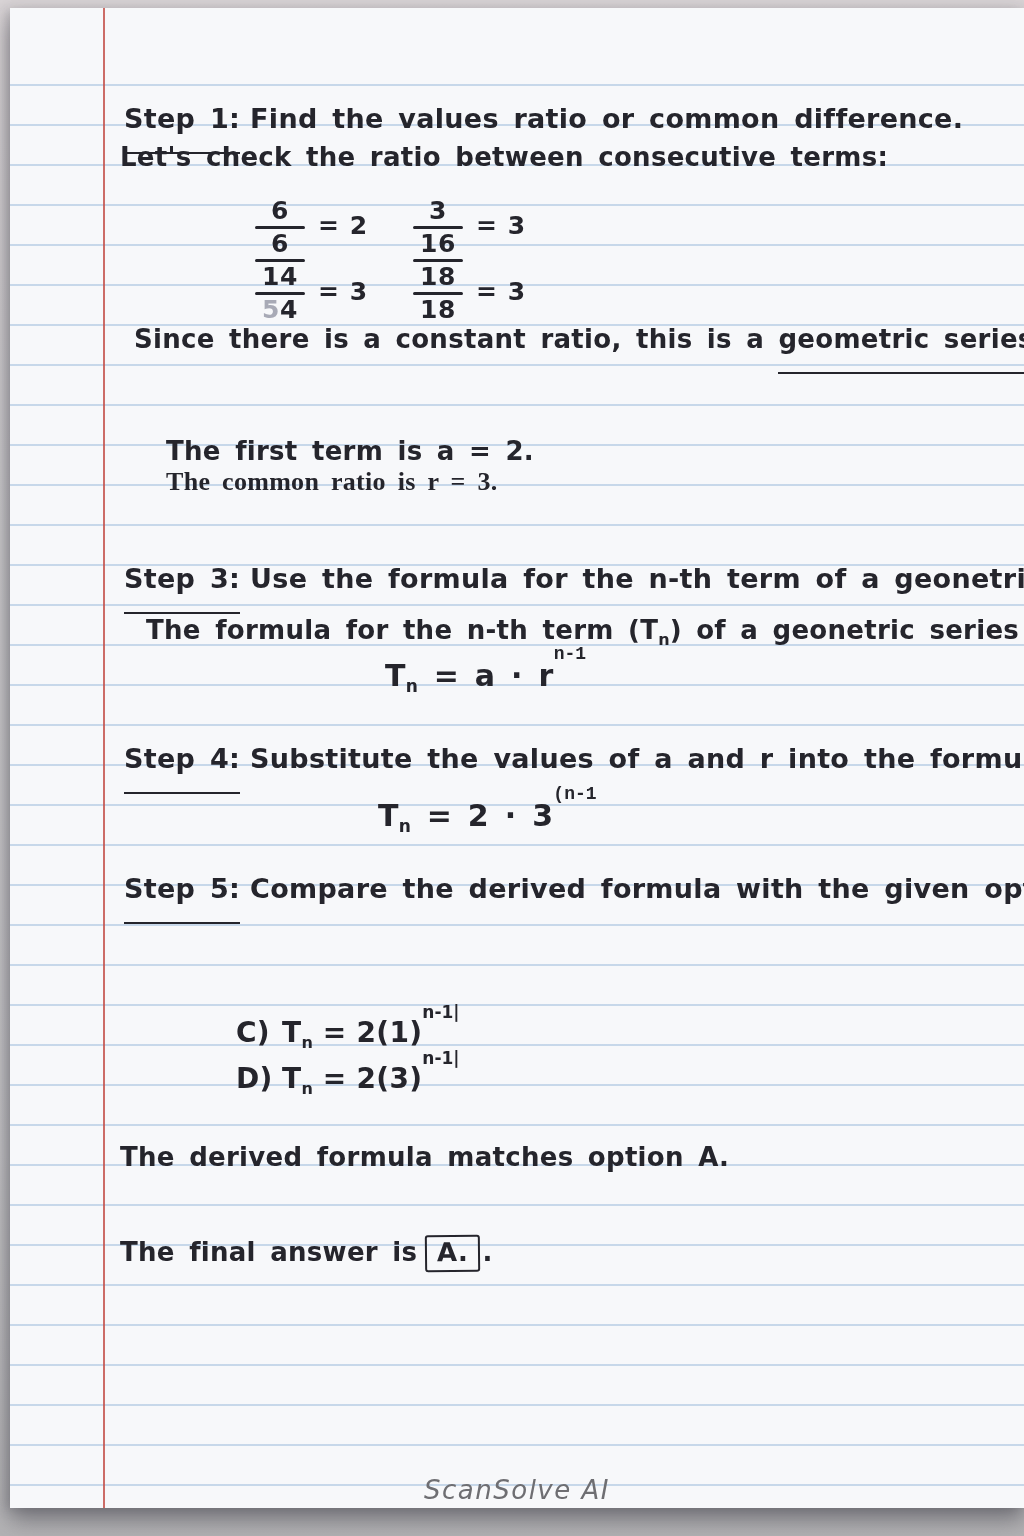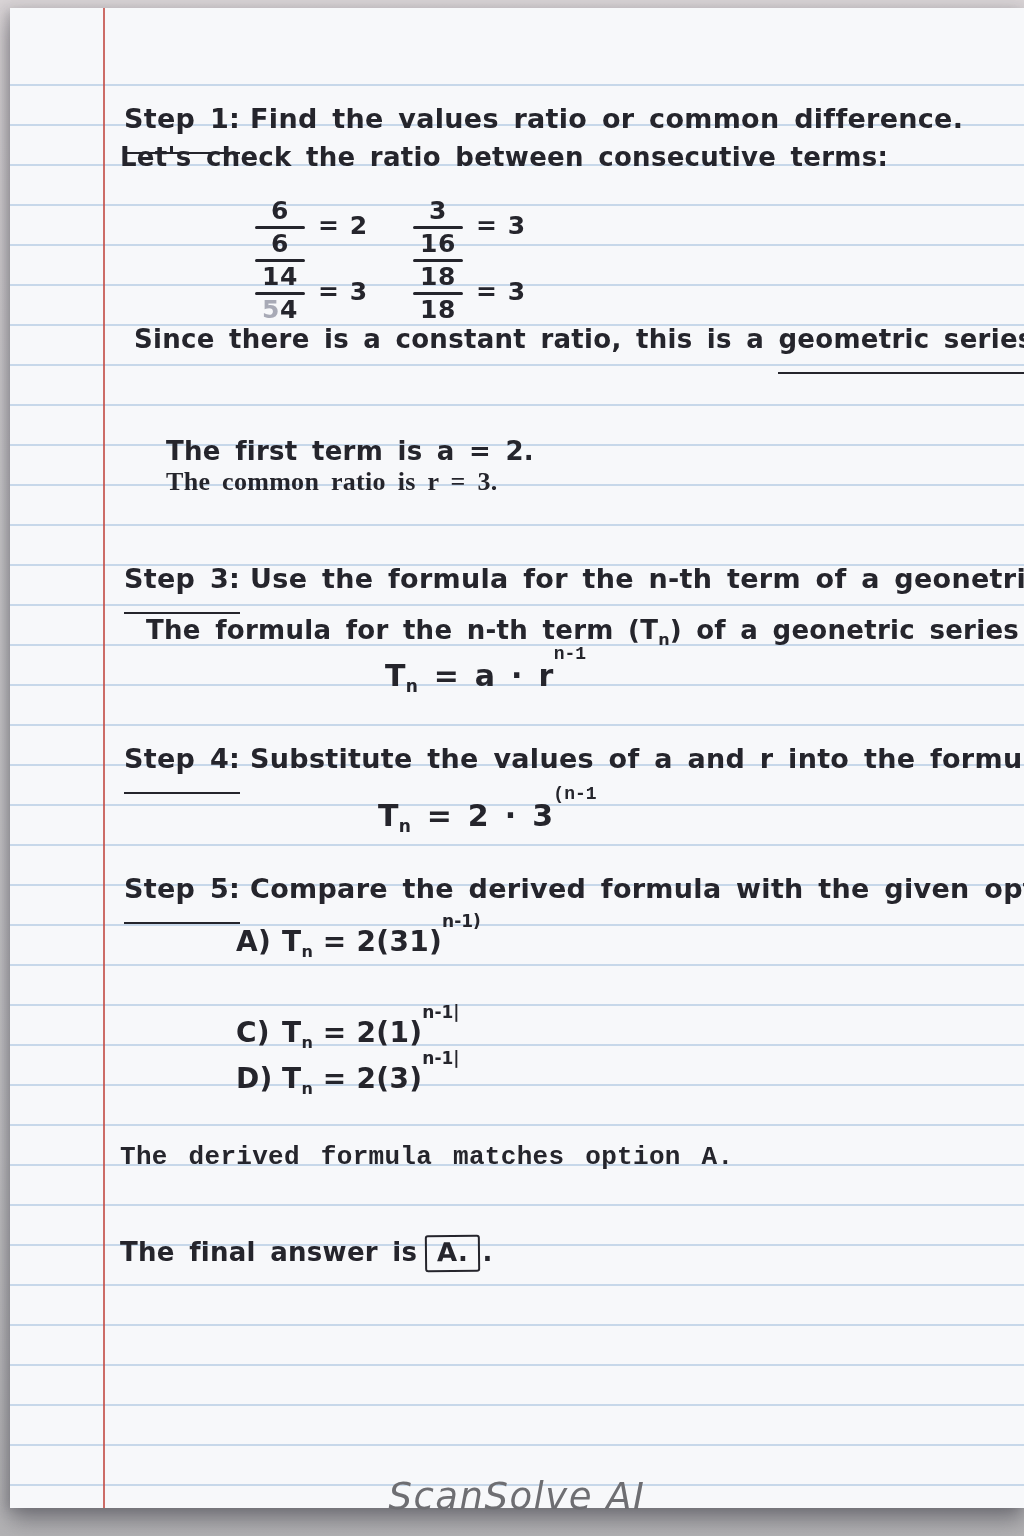--- a/index.html
+++ b/index.html
@@ -69,21 +69,21 @@
   .box {
     display: inline-block;
     border: 2.6px solid #25252c; border-radius: 3px;
     padding: 0 10px 3px 10px; margin: 0 2px 0 8px;
     transform: rotate(-.6deg);
   }
   .footer {
     position: absolute; left: 0; right: 0; top: 1467px;
     text-align: center;
     font-style: italic;
-    font-size: 37px; font-weight: 400;
+    font-size: 26px; font-weight: 400;
     color: #6e6e72; letter-spacing: 1.5px;
   }
 </style>
 </head>
 <body>
 
 <div class="page">
   <div class="ruled"></div>
   <div class="margin-line"></div>
 
@@ -141,29 +141,26 @@
   </div>
   <div class="hw formula" style="left:368px; top:790px;">
     <span>T</span><sub class="n">n</sub>
     <span>= 2 · 3</span><sup class="hi">(n-1</sup>
   </div>
 
   <div class="hw heading" style="left:114px; top:865px;">
     <span class="u"><span>Step 5</span><span>:</span></span><span class="ht">Compare the derived formula with the given options.</span>
   </div>
 
-  <div class="hw opt" style="left:226px; top:917px;">
-    <span class="opt-letter">A)</span><span>T</span><sub class="n">n</sub><span class="eq-sign">=</span><span>2(31)</span><sup class="hi">n-1)</sup>
-  </div>
   <div class="hw opt" style="left:226px; top:1008px;">
     <span class="opt-letter">C)</span><span>T</span><sub class="n">n</sub><span class="eq-sign">=</span><span>2(1)</span><sup class="hi">n-1|</sup>
   </div>
   <div class="hw opt" style="left:226px; top:1054px;">
     <span class="opt-letter">D)</span><span>T</span><sub class="n">n</sub><span class="eq-sign">=</span><span>2(3)</span><sup class="hi">n-1|</sup>
   </div>
 
-  <div class="hw" style="left:110px; top:1134px;font-family:Liberation Mono, monospace;">The derived formula matches option A.</div>
+  <div class="hw" style="left:110px; top:1134px;">The derived formula matches option A.</div>
   <div class="hw" style="left:110px; top:1227px;text-align:right;">
     <span>The final answer is</span><span class="box"><span>A.</span></span><span>.</span>
   </div>
 
   <div class="footer">ScanSolve AI</div>
 </div>
 
 </body></html>

